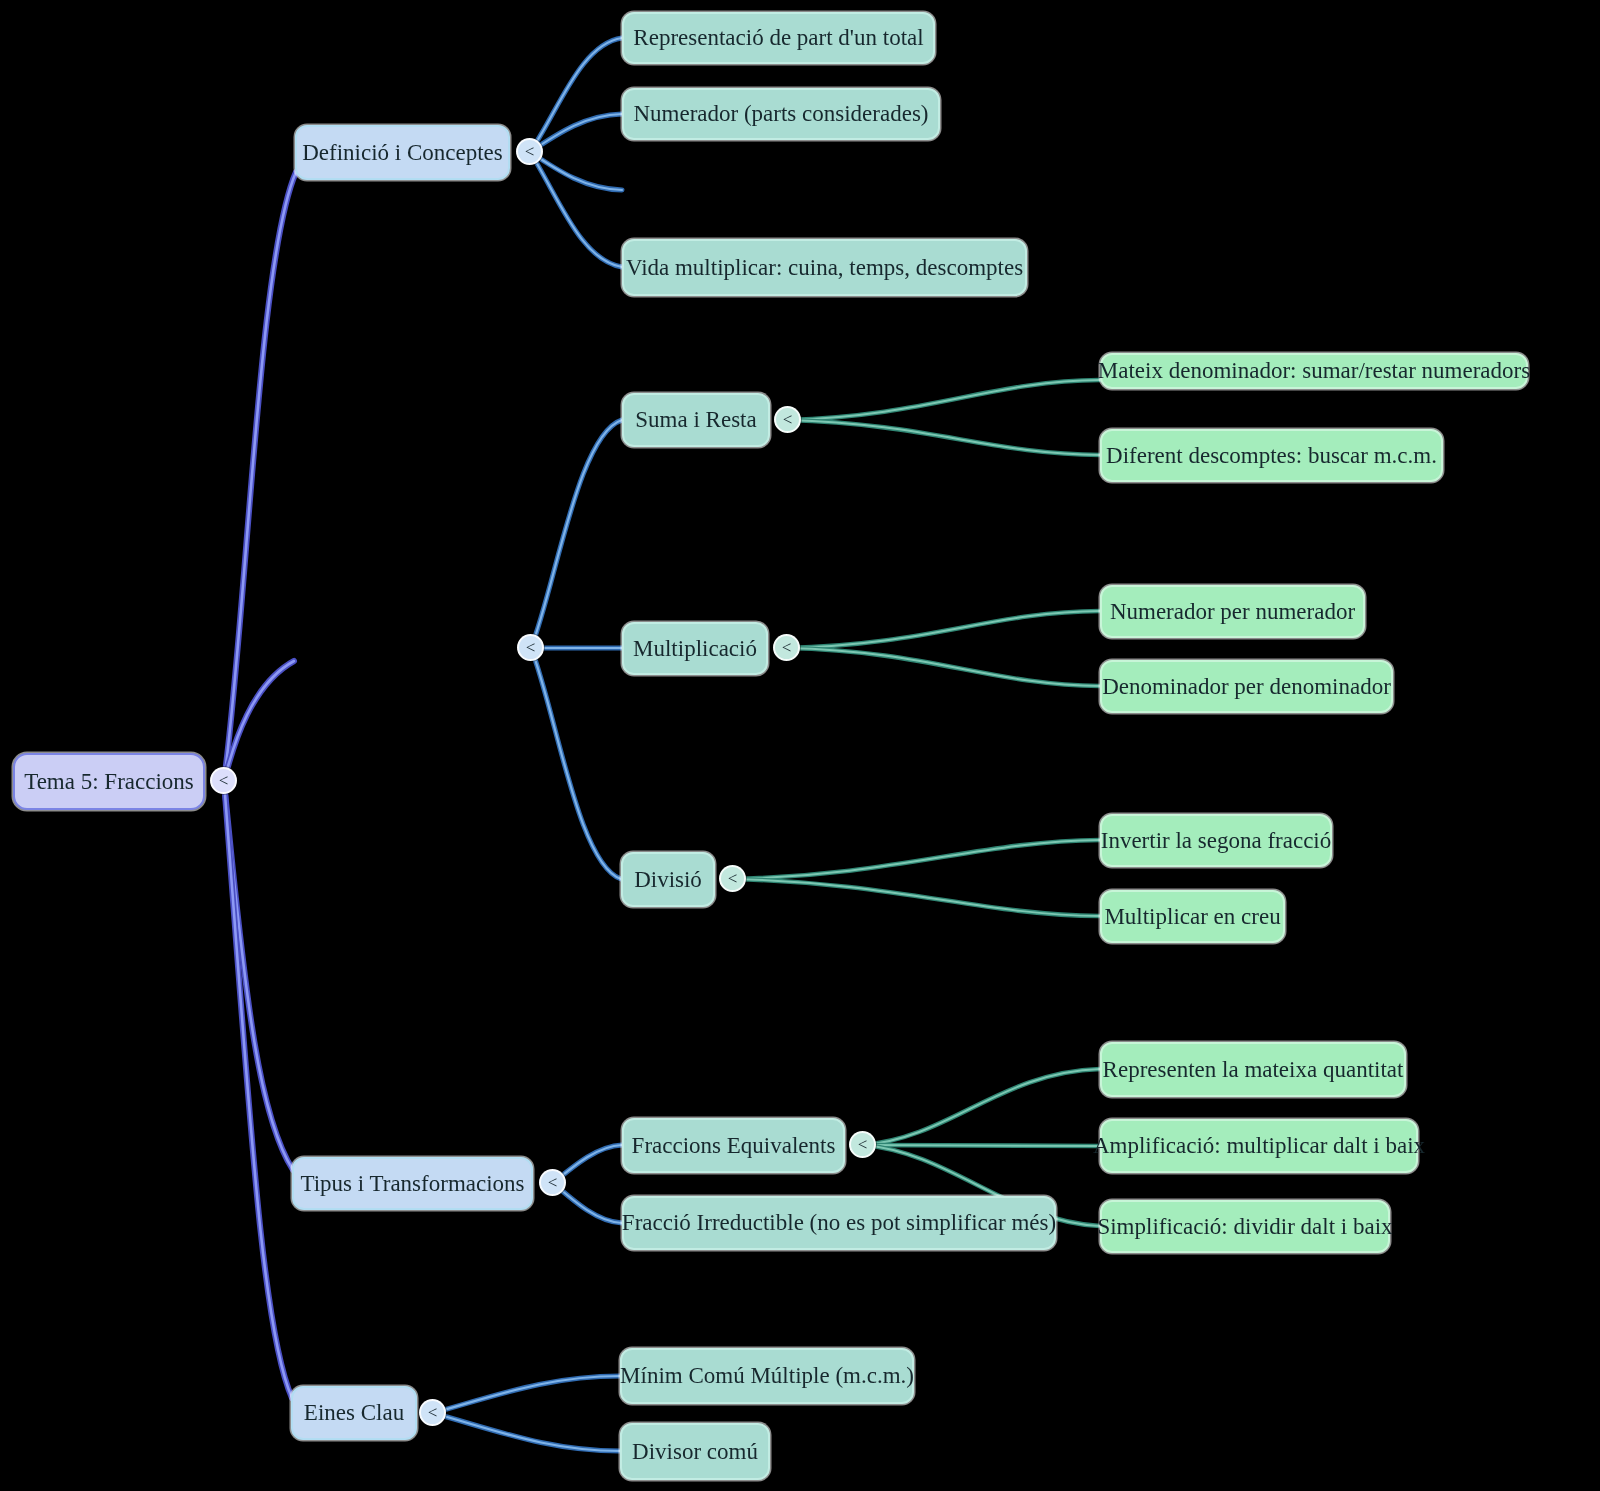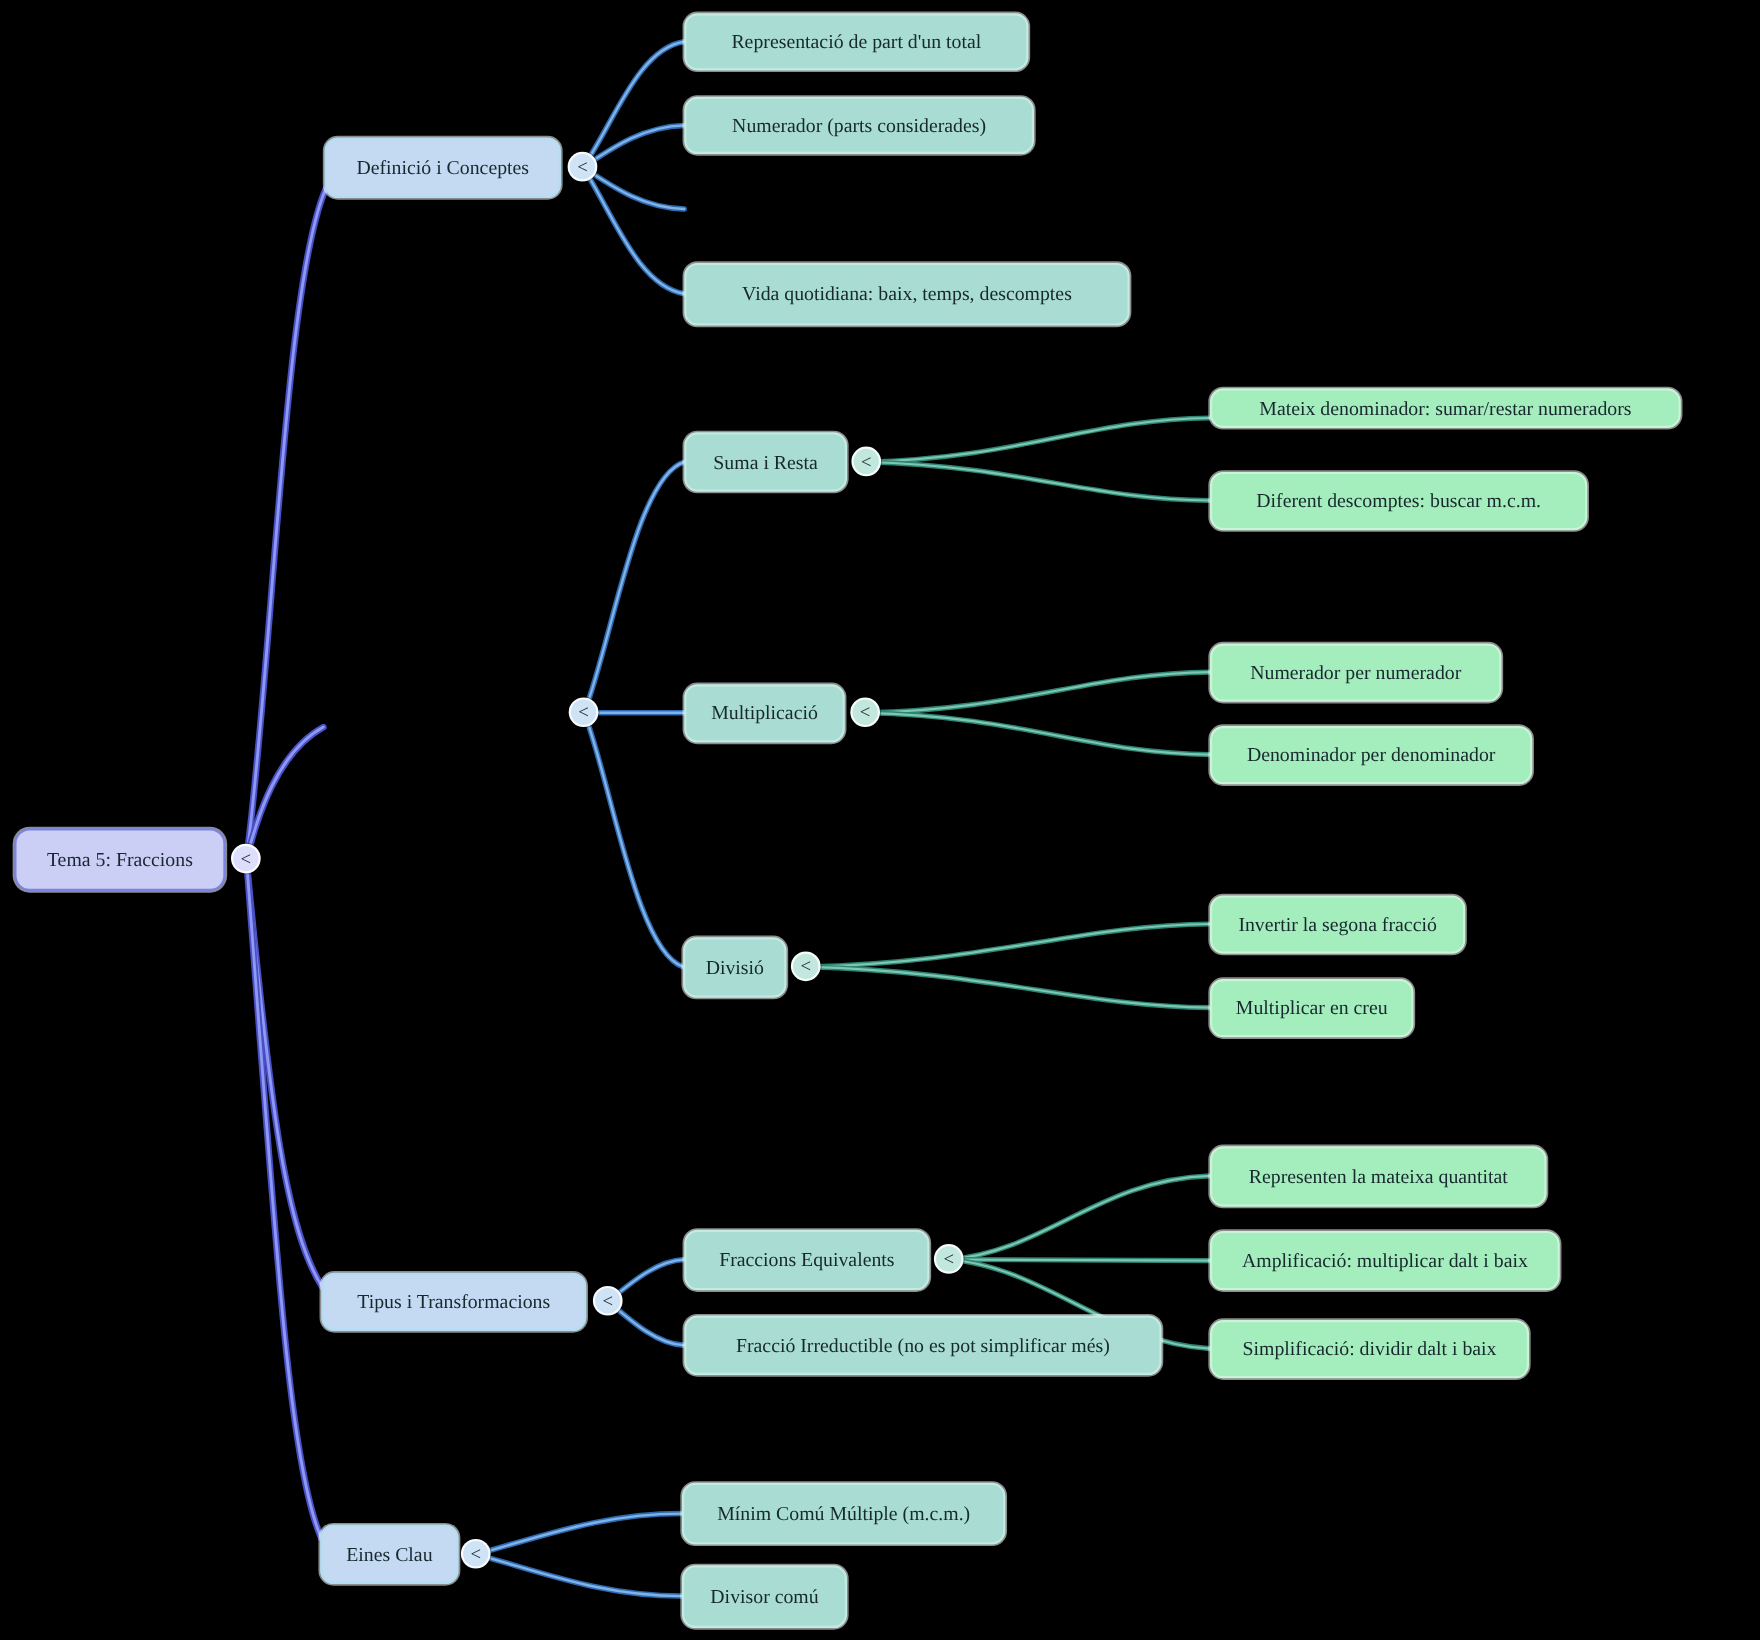--- a/index.html
+++ b/index.html
@@ -22,21 +22,21 @@
   #links{position:absolute;left:0;top:0;}
   #links path,#links use{fill:none;stroke-linecap:round;}
   .po{stroke:var(--link-root);stroke-width:6;}
   .pi{stroke:var(--link-root-inner);stroke-width:2.6;}
   .bo{stroke:var(--link-blue);stroke-width:5;}
   .bi{stroke:var(--link-blue-inner);stroke-width:2.2;}
   .to{stroke:var(--link-teal);stroke-width:4.6;}
   .ti{stroke:var(--link-teal-inner);stroke-width:2;}
   .node{
     position:absolute;display:flex;align-items:center;justify-content:center;
-    font-size:18px;white-space:nowrap;border-radius:12px;
+    font-size:23px;white-space:nowrap;border-radius:12px;
     box-shadow:0 0 0 1.5px rgba(255,255,255,0.55);
     padding:0 4px;box-sizing:border-box;
   }
   .lroot{background:var(--root-fill);border:2px solid var(--root-border);border-radius:14px;}
   .l1{background:var(--level1-fill);border:2px solid var(--level1-border);}
   .l2{background:var(--level2-fill);border:2px solid var(--level2-border);}
   .l3{background:var(--level3-fill);border:2px solid var(--level3-border);}
   .toggle{
     position:absolute;width:27px;height:27px;border-radius:50%;
     display:flex;align-items:center;justify-content:center;
@@ -137,21 +137,21 @@
   </svg>
 
   <div class="node lroot" style="left:13px;top:753px;width:192px;height:57px">Tema 5: Fraccions</div>
 
   <div class="node l1" style="left:295px;top:125px;width:215px;height:55px">Definició i Conceptes</div>
   <div class="node l1" style="left:292px;top:1157px;width:241px;height:53px">Tipus i Transformacions</div>
   <div class="node l1" style="left:291px;top:1386px;width:126px;height:54px">Eines Clau</div>
 
   <div class="node l2" style="left:622px;top:12px;width:313px;height:52px">Representació de part d'un total</div>
   <div class="node l2" style="left:622px;top:88px;width:318px;height:52px">Numerador (parts considerades)</div>
-  <div class="node l2" style="left:622px;top:239px;width:405px;height:57px">Vida quotidiana: baix, temps, descomptes</div>
+  <div class="node l2" style="left:622px;top:239px;width:405px;height:57px">Vida multiplicar: cuina, temps, descomptes</div>
 
   <div class="node l2" style="left:622px;top:393px;width:148px;height:54px">Suma i Resta</div>
   <div class="node l2" style="left:622px;top:622px;width:146px;height:53px">Multiplicació</div>
   <div class="node l2" style="left:621px;top:852px;width:94px;height:55px">Divisió</div>
 
   <div class="node l2" style="left:622px;top:1118px;width:223px;height:55px">Fraccions Equivalents</div>
   <div class="node l2" style="left:622px;top:1196px;width:434px;height:54px">Fracció Irreductible (no es pot simplificar més)</div>
 
   <div class="node l2" style="left:620px;top:1348px;width:294px;height:56px">Mínim Comú Múltiple (m.c.m.)</div>
   <div class="node l2" style="left:620px;top:1423px;width:150px;height:57px">Divisor comú</div>

